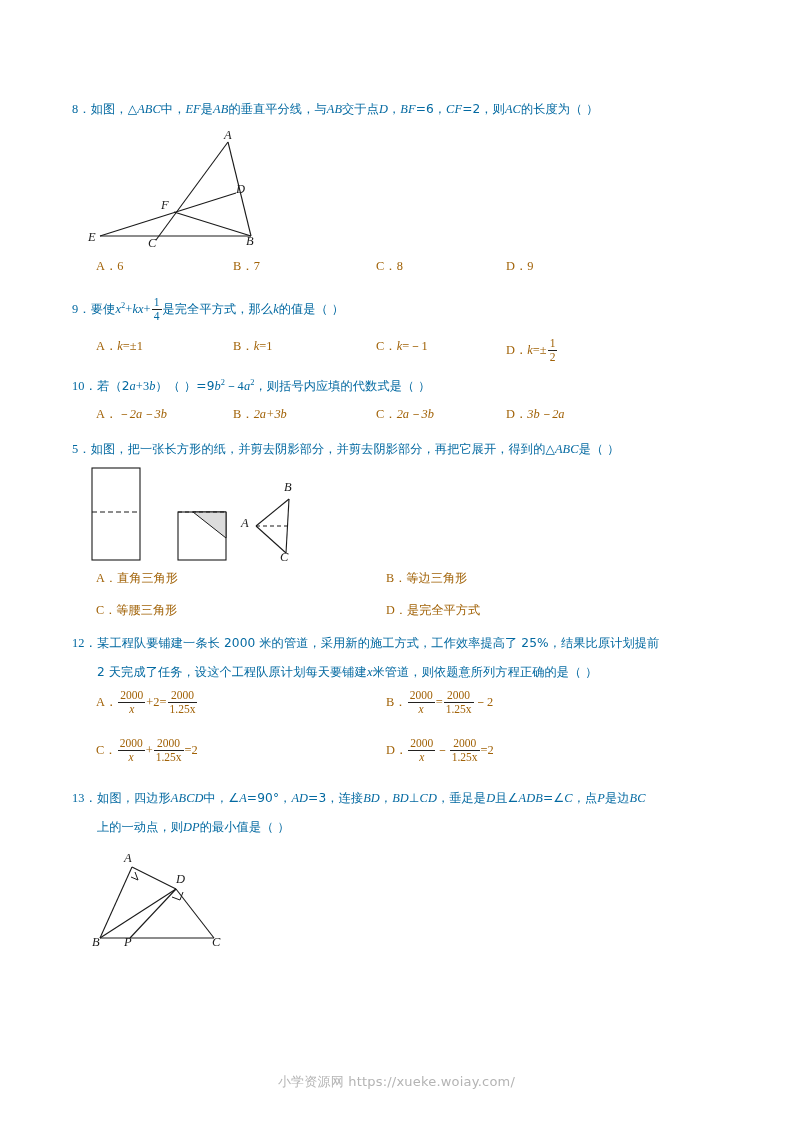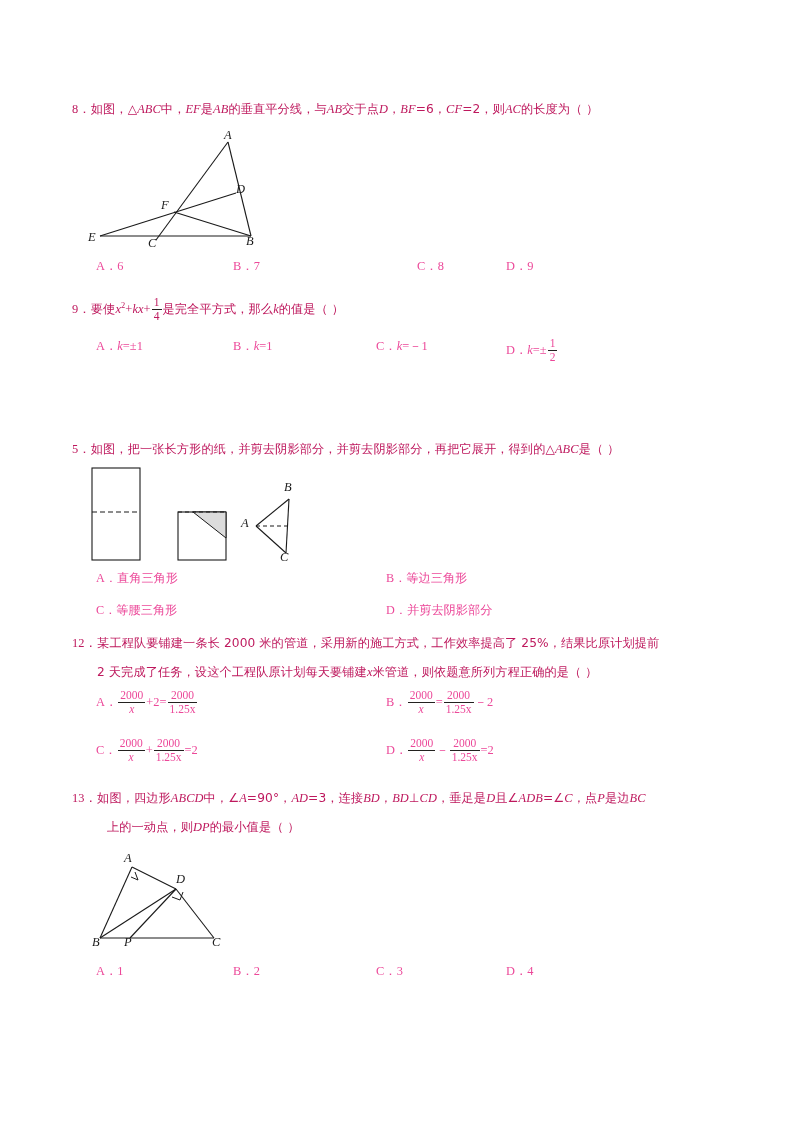--- a/index.html
+++ b/index.html
@@ -18,30 +18,30 @@
   .page {
     position: absolute;
     left: 0; top: 0;
     width: 793px;
     height: 1122px;
   }
   .q {
     position: absolute;
     font-size: 12.4px;
     line-height: 1.5;
-    color: #be185d;
+    color: #0369a1;
     letter-spacing: 0.1px;
   }
   .qnum { white-space: nowrap; }
   .cn { font-family: "DejaVu Sans", "Liberation Sans", sans-serif; font-size: 12.2px; }
   .it { font-style: italic; font-family: "Liberation Serif", serif; }
   .opts {
     position: absolute;
     font-size: 12.4px;
-    color: #ec4899;
+    color: #a16207;
   }
   .opt {
     position: absolute;
     white-space: nowrap;
   }
   .optlbl { font-family: "Liberation Serif", serif; }
   
   .frac {
     display: inline-block;
     vertical-align: middle;
@@ -102,36 +102,45 @@
     <span class="lbl" style="left:150px; top:52px;">D</span>
     <span class="lbl" style="left:75px; top:68px;">F</span>
     <span class="lbl" style="left:2px; top:100px;">E</span>
     <span class="lbl" style="left:62px; top:106px;">C</span>
     <span class="lbl" style="left:160px; top:104px;">B</span>
   </div>
 
   <div class="opts" style="left:96px; top:258px; width:600px; height:20px;">
     <span class="opt" style="left:0px; top:0px;"><span class="optlbl">A．</span><span>6</span></span>
     <span class="opt" style="left:137px; top:0px;"><span class="optlbl">B．</span><span>7</span></span>
-    <span class="opt" style="left:280px; top:0px;margin-left:41px;"><span class="optlbl">C．</span><span>8</span></span>
+    <span class="opt" style="left:280px; top:0px;"><span class="optlbl">C．</span><span>8</span></span>
     <span class="opt" style="left:410px; top:0px;"><span class="optlbl">D．</span><span>9</span></span>
   </div>
 
   <div class="q" style="left:72px; top:297px; width:660px;">
     <span class="qnum">9．</span><span class="cn">要使</span><span class="it">x</span><span class="supn">2</span><span>+</span><span class="it">kx</span><span>+</span><span class="frac"><span class="num">1</span><span class="den">4</span></span><span class="cn">是完全平方式，那么</span><span class="it">k</span><span class="cn">的值是（      ）</span>
   </div>
 
   <div class="opts" style="left:96px; top:338px; width:600px; height:24px;">
     <span class="opt" style="left:0px; top:0px;"><span class="optlbl">A．</span><span class="it">k</span><span>=±1</span></span>
     <span class="opt" style="left:137px; top:0px;"><span class="optlbl">B．</span><span class="it">k</span><span>=1</span></span>
     <span class="opt" style="left:280px; top:0px;"><span class="optlbl">C．</span><span class="it">k</span><span>=－1</span></span>
     <span class="opt" style="left:410px; top:0px;"><span class="optlbl">D．</span><span class="it">k</span><span>=±</span><span class="frac"><span class="num">1</span><span class="den">2</span></span></span>
   </div>
 
-
+  <div class="q" style="left:72px; top:377px; width:660px;">
+    <span class="qnum">10．</span><span class="cn">若（2</span><span class="it">a</span><span>+3</span><span class="it">b</span><span class="cn">）（      ）=9</span><span class="it">b</span><span class="supn">2</span><span>－4</span><span class="it">a</span><span class="supn">2</span><span class="cn">，则括号内应填的代数式是（      ）</span>
+  </div>
+
+  <div class="opts" style="left:96px; top:406px; width:600px; height:20px;">
+    <span class="opt it" style="left:0px; top:0px;"><span class="optlbl" style="font-style:normal">A．</span><span>－2a－3b</span></span>
+    <span class="opt it" style="left:137px; top:0px;"><span class="optlbl" style="font-style:normal">B．</span><span>2a+3b</span></span>
+    <span class="opt it" style="left:280px; top:0px;"><span class="optlbl" style="font-style:normal">C．</span><span>2a－3b</span></span>
+    <span class="opt it" style="left:410px; top:0px;"><span class="optlbl" style="font-style:normal">D．</span><span>3b－2a</span></span>
+  </div>
 
   <div class="q" style="left:72px; top:440px; width:670px;">
     <span class="qnum">5．</span><span class="cn">如图，把一张长方形的纸，并剪去阴影部分，并剪去阴影部分，再把它展开，得到的△</span><span class="it">ABC</span><span class="cn">是（      ）</span>
   </div>
 
   <div class="fig" style="left:86px; top:466px; width:240px; height:100px;">
     <svg width="240" height="100" viewBox="0 0 240 100">
 
       <rect x="6" y="2" width="48" height="92" fill="#ffffff" stroke="#1a1a1a" stroke-width="1.1"></rect>
       <line x1="6" y1="46" x2="54" y2="46" stroke="#1a1a1a" stroke-width="1.2" stroke-dasharray="5,3"></line>
@@ -147,21 +156,21 @@
     </svg>
     <span class="lbl" style="left:198px; top:14px;">B</span>
     <span class="lbl" style="left:155px; top:50px;">A</span>
     <span class="lbl" style="left:194px; top:84px;">C</span>
   </div>
 
   <div class="opts" style="left:96px; top:570px; width:600px; height:50px;">
     <span class="opt cn" style="left:0px; top:0px;"><span class="optlbl">A．</span><span>直角三角形</span></span>
     <span class="opt cn" style="left:290px; top:0px;"><span class="optlbl">B．</span><span>等边三角形</span></span>
     <span class="opt cn" style="left:0px; top:32px;"><span class="optlbl">C．</span><span>等腰三角形</span></span>
-    <span class="opt cn" style="left:290px; top:32px;"><span class="optlbl">D．</span><span>并剪去阴影部分</span></span>
+    <span class="opt cn" style="left:290px; top:32px;"><span class="optlbl">D．</span><span>是完全平方式</span></span>
   </div>
 
   <div class="q" style="left:72px; top:634px; width:670px;">
     <span class="qnum">12．</span><span class="cn">某工程队要铺建一条长 2000 米的管道，采用新的施工方式，工作效率提高了 25%，结果比原计划提前</span>
   </div>
   <div class="q" style="left:97px; top:663px; width:650px;">
     <span class="cn">2 天完成了任务，设这个工程队原计划每天要铺建</span><span class="it">x</span><span class="cn">米管道，则依题意所列方程正确的是（      ）</span>
   </div>
 
   <div class="opts" style="left:96px; top:690px; width:620px; height:86px;">
@@ -170,21 +179,21 @@
     <span class="opt" style="left:290px; top:0px;"><span class="optlbl">B．</span><span class="frac"><span class="num">2000</span><span class="den it">x</span></span><span>=</span><span class="frac"><span class="num">2000</span><span class="den">1.25x</span></span><span>－2</span></span>
 
     <span class="opt" style="left:0px; top:48px;"><span class="optlbl">C．</span><span class="frac"><span class="num">2000</span><span class="den it">x</span></span><span>+</span><span class="frac"><span class="num">2000</span><span class="den">1.25x</span></span><span>=2</span></span>
 
     <span class="opt" style="left:290px; top:48px;"><span class="optlbl">D．</span><span class="frac"><span class="num">2000</span><span class="den it">x</span></span><span>－</span><span class="frac"><span class="num">2000</span><span class="den">1.25x</span></span><span>=2</span></span>
   </div>
 
   <div class="q" style="left:72px; top:789px; width:675px;">
     <span class="qnum">13．</span><span class="cn">如图，四边形</span><span class="it">ABCD</span><span class="cn">中，∠</span><span class="it">A</span><span class="cn">=90°，</span><span class="it">AD</span><span class="cn">=3，连接</span><span class="it">BD</span><span class="cn">，</span><span class="it">BD</span><span class="cn">⊥</span><span class="it">CD</span><span class="cn">，垂足是</span><span class="it">D</span><span class="cn">且∠</span><span class="it">ADB</span><span class="cn">=∠</span><span class="it">C</span><span class="cn">，点</span><span class="it">P</span><span class="cn">是边</span><span class="it">BC</span>
   </div>
-  <div class="q" style="left:97px; top:818px; width:650px;margin-left:10px;">
+  <div class="q" style="left:97px; top:818px; width:650px;">
     <span class="cn">上的一动点，则</span><span class="it">DP</span><span class="cn">的最小值是（      ）</span>
   </div>
 
   <div class="fig" style="left:88px; top:845px; width:180px; height:110px;">
     <svg width="180" height="110" viewBox="0 0 180 110">
 
       <line x1="12" y1="93" x2="126" y2="93" stroke="#1a1a1a" stroke-width="1.1"></line>
 
       <line x1="12" y1="93" x2="44" y2="22" stroke="#1a1a1a" stroke-width="1.1"></line>
 
@@ -200,22 +209,17 @@
 
       <polyline points="84,52 92,55 95,47" fill="none" stroke="#1a1a1a" stroke-width="1.0"></polyline>
     </svg>
     <span class="lbl" style="left:36px; top:6px;">A</span>
     <span class="lbl" style="left:88px; top:27px;">D</span>
     <span class="lbl" style="left:4px; top:90px;">B</span>
     <span class="lbl" style="left:36px; top:90px;">P</span>
     <span class="lbl" style="left:124px; top:90px;">C</span>
   </div>
 
-  <div class="opts" style="left:96px; top:963px; width:600px; height:20px;">
-    <span class="opt" style="left:0px; top:0px;"><span class="optlbl">A．</span><span>1</span></span>
-    <span class="opt" style="left:137px; top:0px;"><span class="optlbl">B．</span><span>2</span></span>
-    <span class="opt" style="left:280px; top:0px;"><span class="optlbl">C．</span><span>3</span></span>
-    <span class="opt" style="left:410px; top:0px;"><span class="optlbl">D．</span><span>4</span></span>
-  </div>
-
-
+
+
+  <div class="watermark" style="top:1073px;">小学资源网 https://xueke.woiay.com/</div>
 
 </div>
 
 </body></html>

